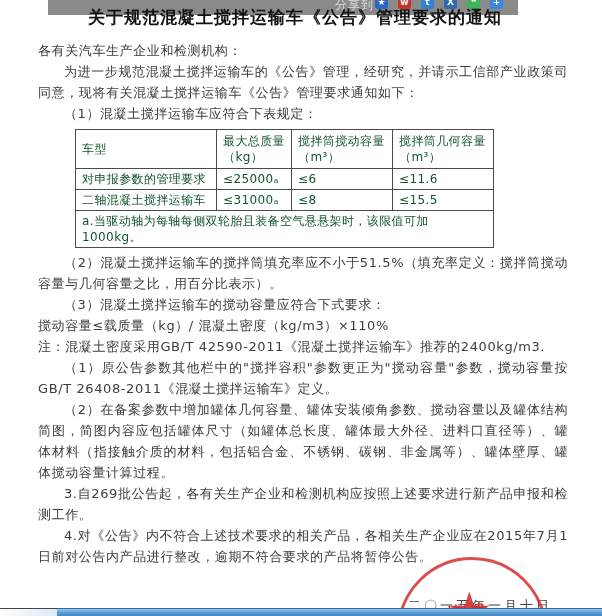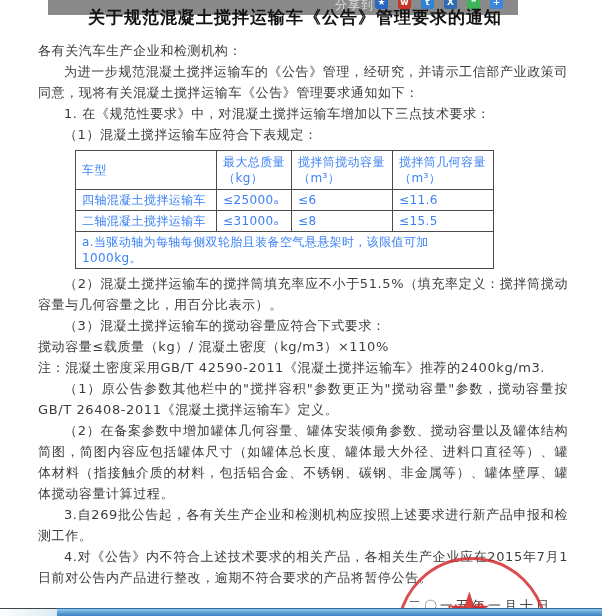--- a/index.html
+++ b/index.html
@@ -33,21 +33,21 @@
   .doc-body{
     position:absolute;left:38px;top:40px;width:530px;
     font-size:13px;color:#3c3c3c;line-height:21px;letter-spacing:0.6px;
     text-align:justify;
   }
   .doc-body p{margin:0;}
   .indent{text-indent:2em;}
   
   .spec-table{
     border-collapse:collapse;margin:5px 0 4px 37px;
-    font-size:12px;color:#3b82f6;letter-spacing:0.4px;
+    font-size:12px;color:#14532d;letter-spacing:0.4px;
   }
   .spec-table th,.spec-table td{
     border:1px solid #4a4a4a;padding:2px 6px;font-weight:normal;
     text-align:left;vertical-align:middle;line-height:16px;
   }
   .spec-table th{height:34px;}
   .col-type{width:128px;}
   .col-mass{width:62px;}
   .col-agit{width:88px;margin-left:24px;}
   .col-geo{width:88px;}
@@ -98,33 +98,32 @@
     <div class="share-icon" style="background: rgb(59, 181, 87);">❝</div>
     <div class="share-icon" style="background: rgb(59, 135, 221);">+</div>
   </div>
 </div>
 
 <div class="doc-title">关于规范混凝土搅拌运输车《公告》管理要求的通知</div>
 
 <div class="doc-body">
   <p>各有关汽车生产企业和检测机构：</p>
   <p class="indent">为进一步规范混凝土搅拌运输车的《公告》管理，经研究，并请示工信部产业政策司同意，现将有关混凝土搅拌运输车《公告》管理要求通知如下：</p>
-  <p class="indent">1. 在《规范性要求》中，对混凝土搅拌运输车增加以下三点技术要求：</p>
   <p class="indent">（1）混凝土搅拌运输车应符合下表规定：</p>
 
   <table class="spec-table">
     <tbody>
         <tr>
       <th class="col-type">车型</th>
       <th class="col-mass">最大总质量（kg）</th>
       <th class="col-agit">搅拌筒搅动容量（m³）</th>
       <th class="col-geo">搅拌筒几何容量（m³）</th>
     </tr>
     <tr>
-      <td>四轴混凝土搅拌运输车</td>
+      <td>对申报参数的管理要求</td>
       <td>≤25000ₐ</td>
       <td>≤6</td>
       <td>≤11.6</td>
     </tr>
     <tr>
       <td>二轴混凝土搅拌运输车</td>
       <td>≤31000ₐ</td>
       <td>≤8</td>
       <td>≤15.5</td>
     </tr>

